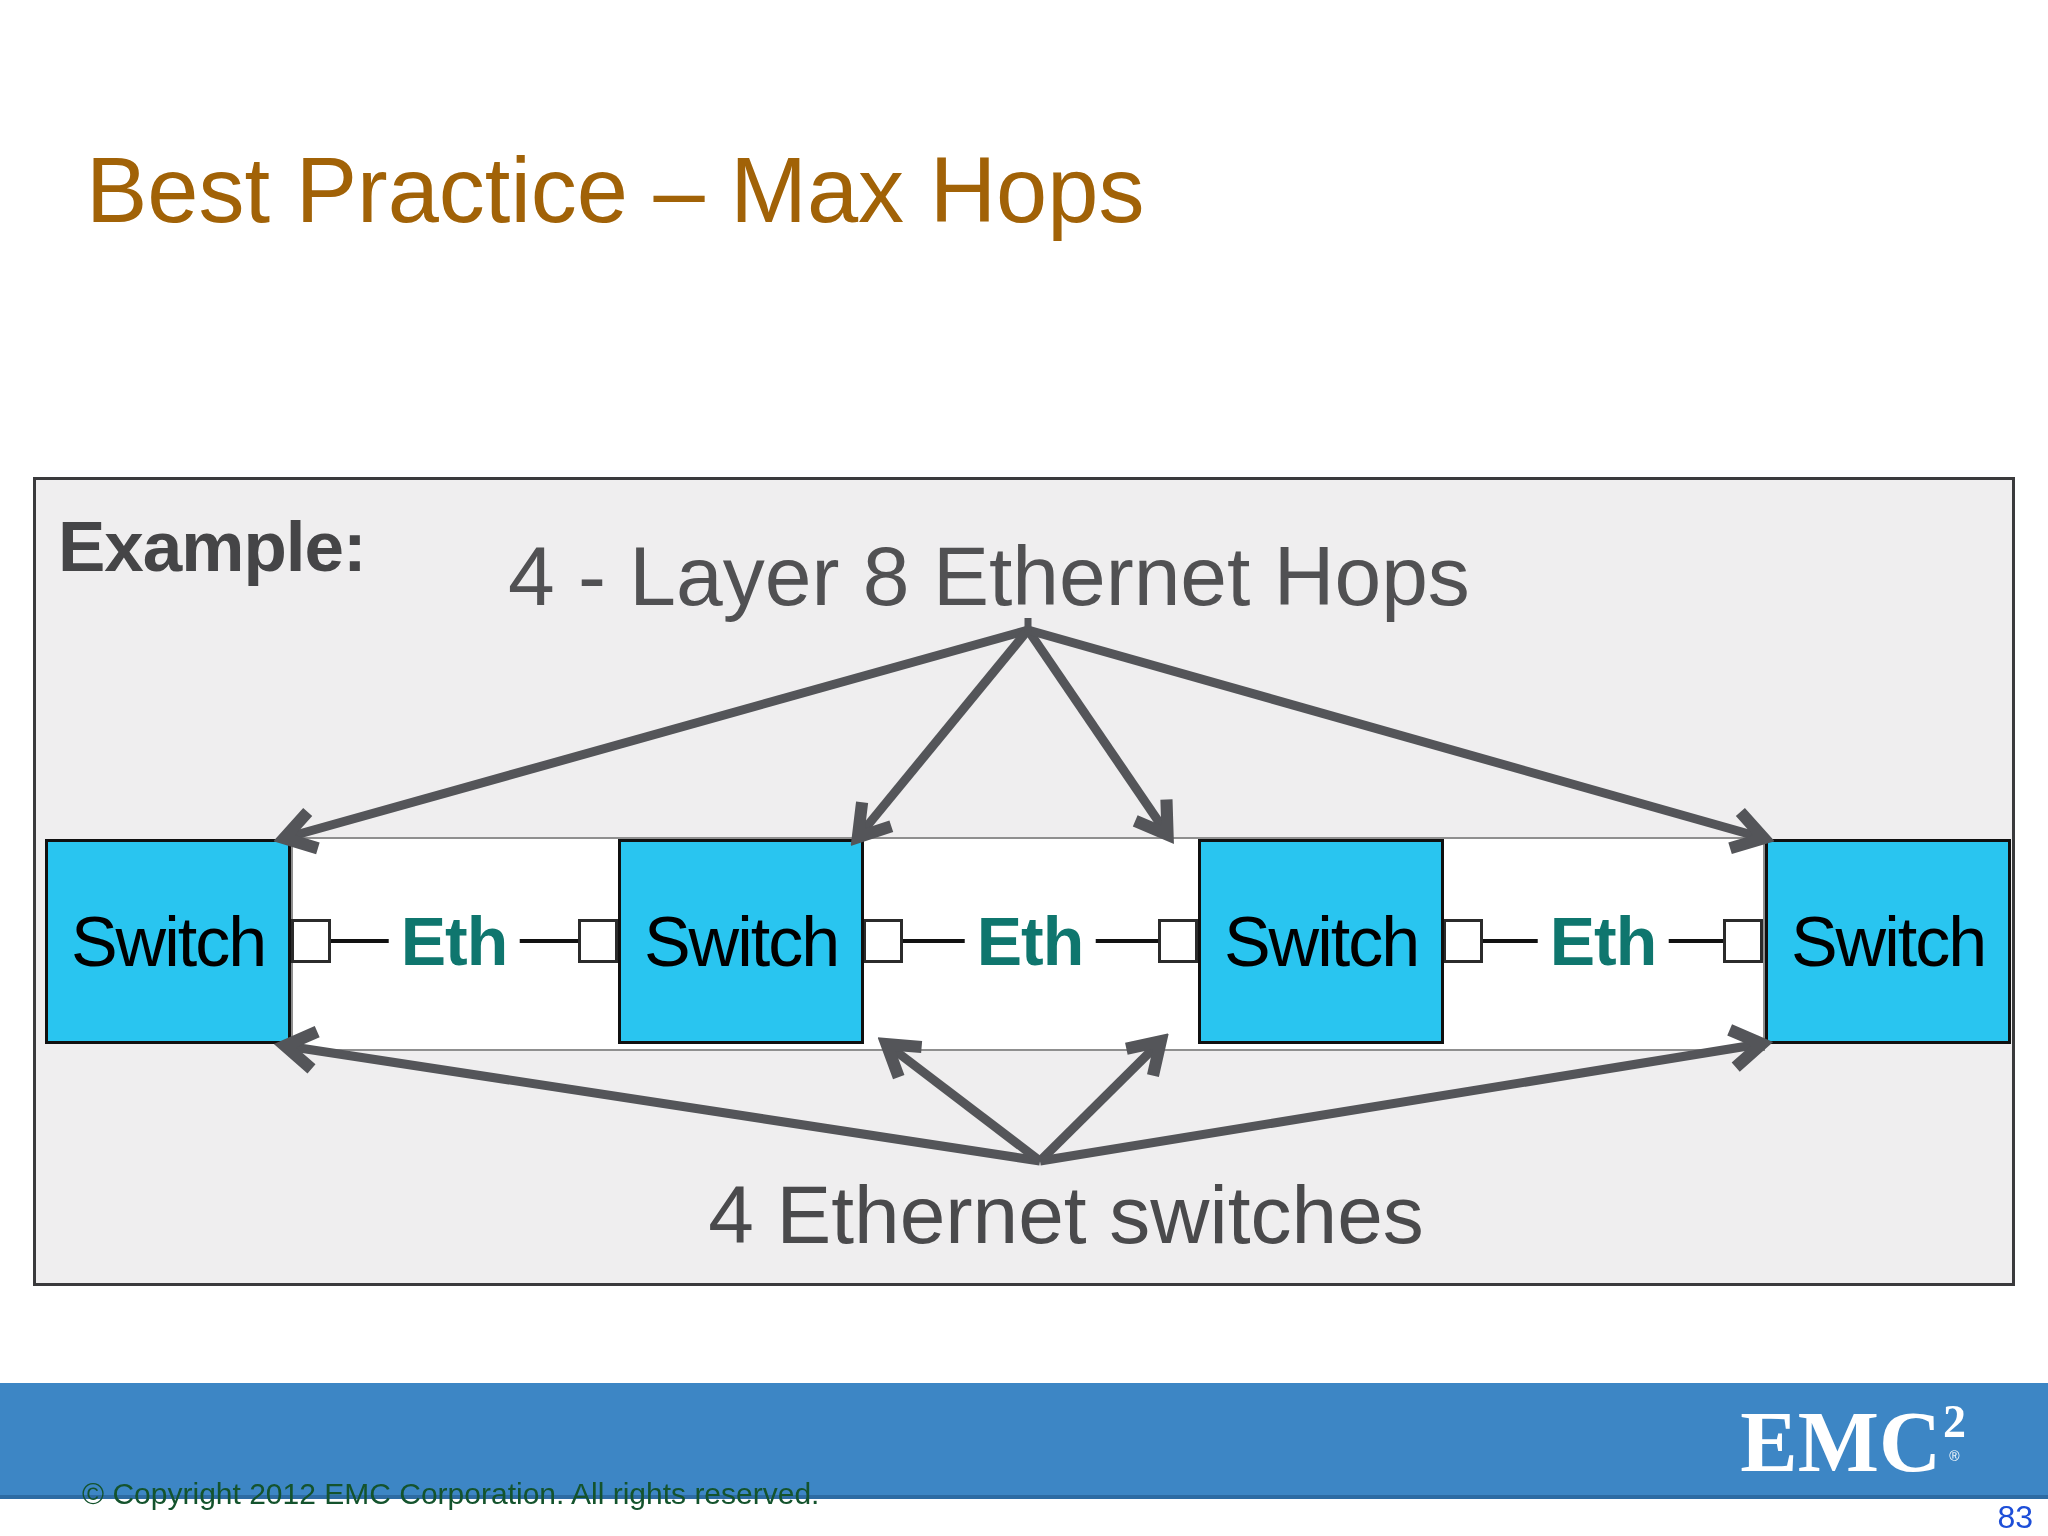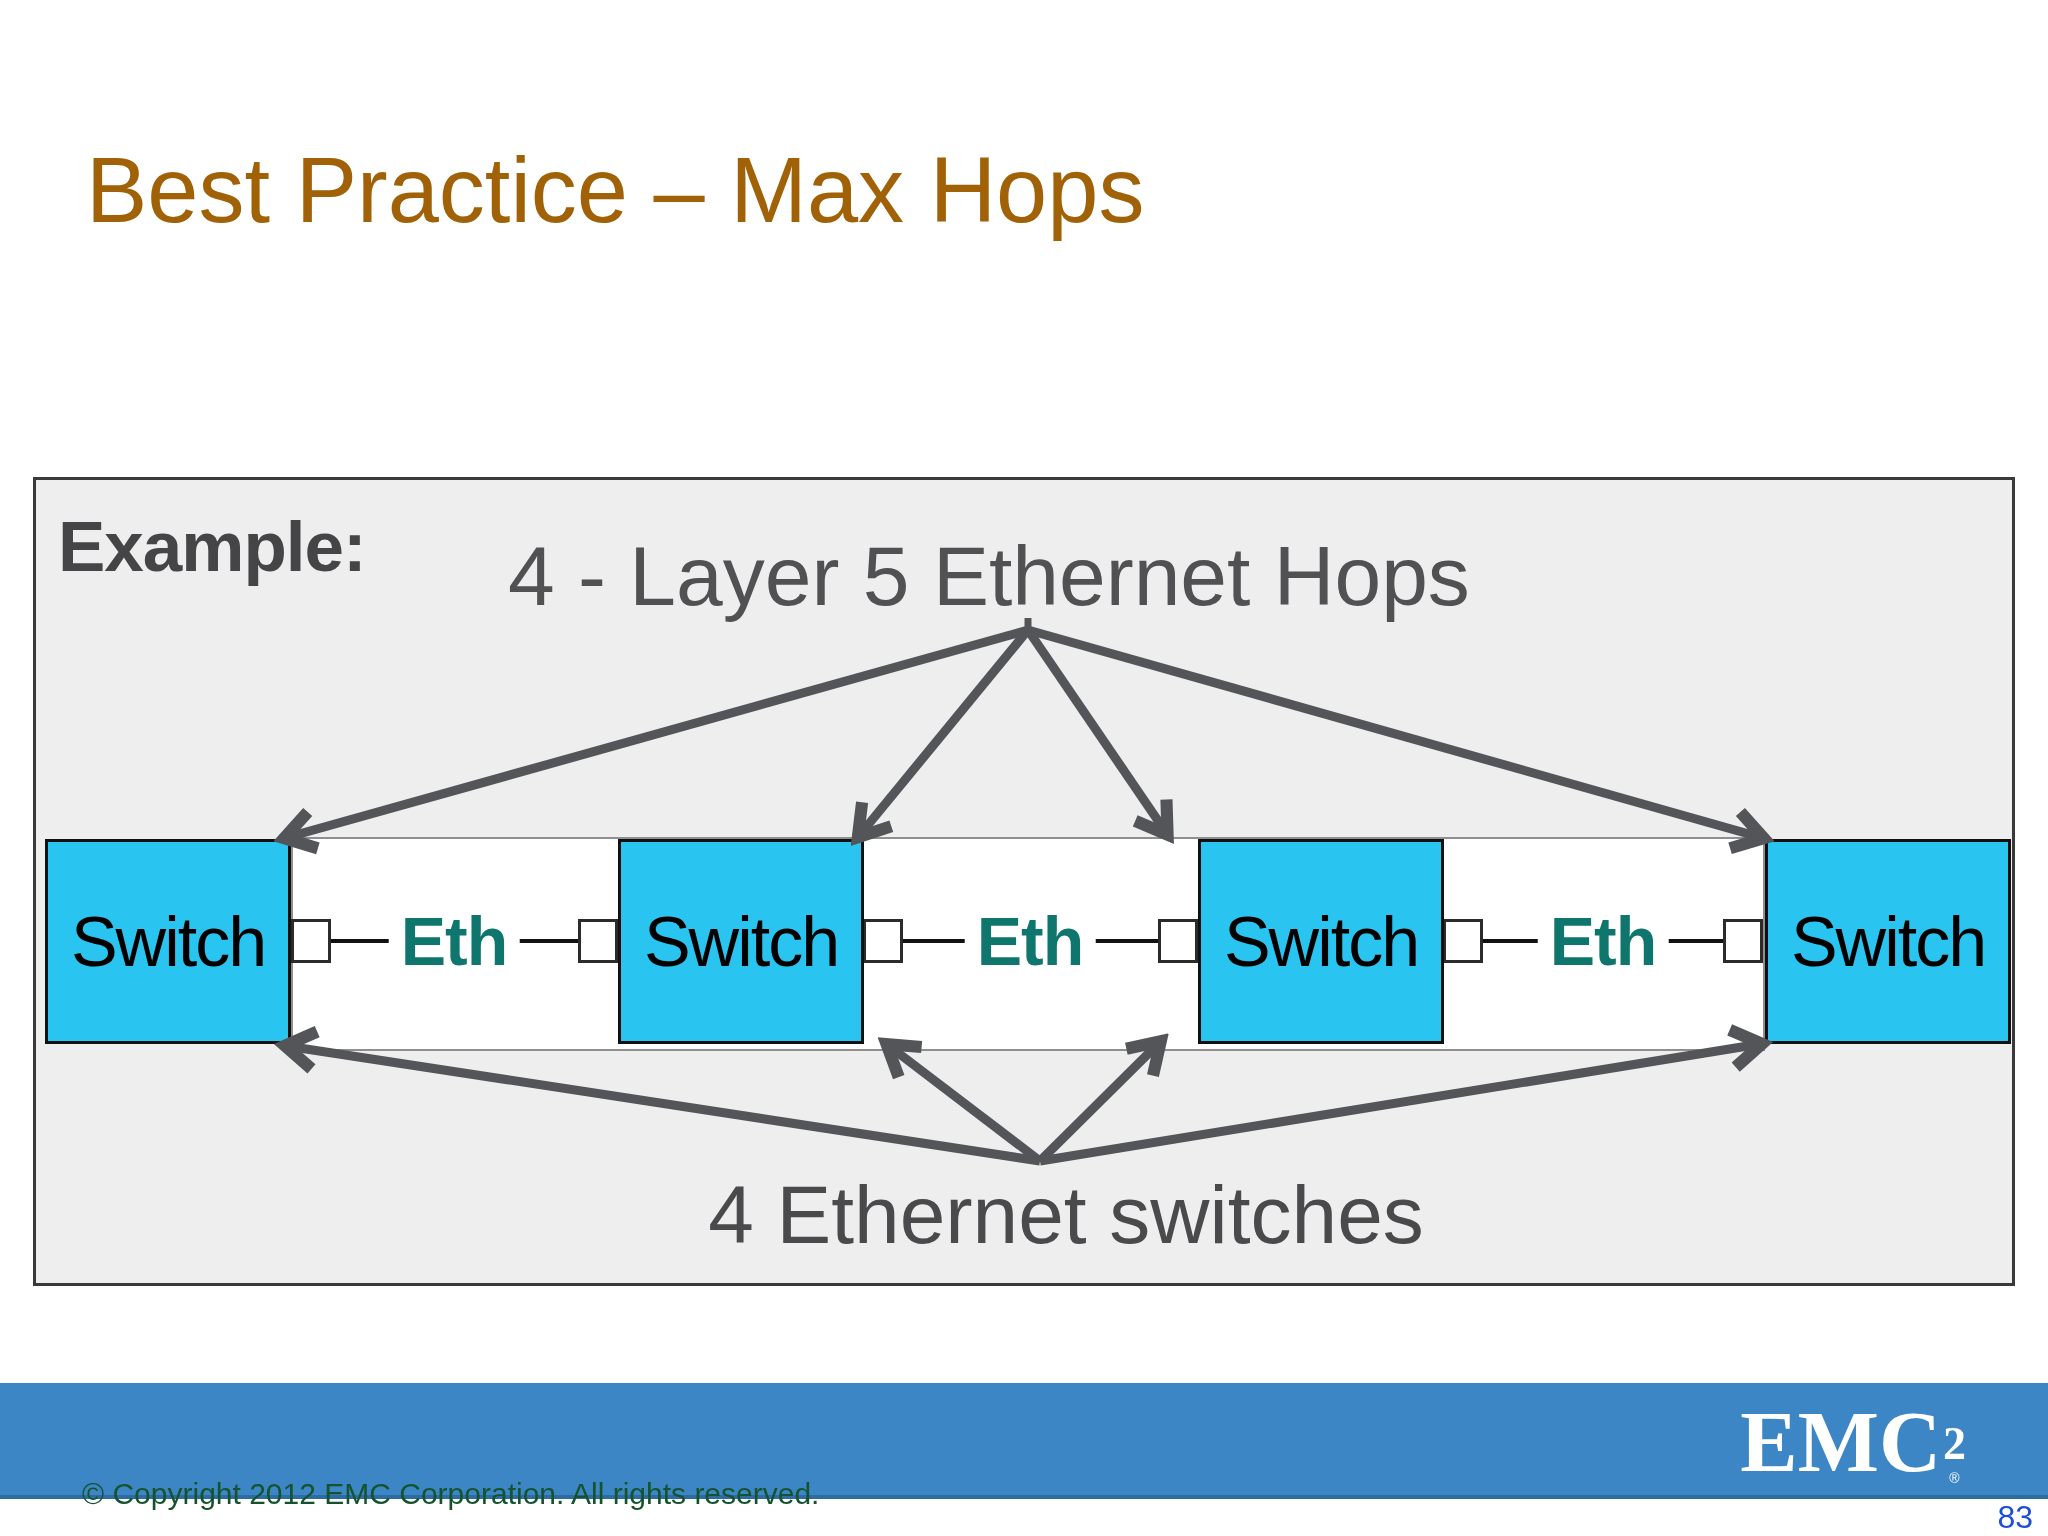--- a/index.html
+++ b/index.html
@@ -65,21 +65,21 @@
   
   .arrows{position:absolute;left:0;top:0;width:1976px;height:803px;z-index:5;}
   
   .footer-bar{
     position:absolute;left:0;top:1383px;width:2048px;height:116px;
     background:#3D86C5;border-bottom:4px solid #2D6BA3;box-sizing:border-box;
   }
   .emc-logo{
     position:absolute;right:82px;top:16px;color:#ffffff;
     font-family:"Liberation Serif",serif;font-weight:bold;font-size:86px;line-height:1;
-    display:flex;align-items:flex-end;white-space:nowrap;
+    display:flex;align-items:flex-start;white-space:nowrap;
   }
   .emc-sup{display:inline-flex;flex-direction:column;align-items:center;margin-left:2px;}
   .emc-sup .two{font-size:46px;line-height:1;}
   .emc-sup .reg{font-size:14px;line-height:1;margin-top:4px;font-family:"Liberation Sans",sans-serif;font-weight:normal;}
   .copyright{
     position:absolute;left:82px;top:1477px;font-size:30px;color:#14532d;white-space:nowrap;
   }
   .page-number{
     position:absolute;right:15px;top:1499px;font-size:32px;color:#1d4ed8;
   }
@@ -87,21 +87,21 @@
 </head>
 <body>
 
 <div class="slide">
 
   <div class="title">Best Practice – Max Hops</div>
 
   <div class="example-box">
 
     <div class="example-label">Example:</div>
-    <div class="top-caption">4 - Layer 5 Ethernet Hops</div>
+    <div class="top-caption">4 - Layer 8 Ethernet Hops</div>
     <div class="bottom-caption">4 Ethernet switches</div>
 
     <div class="band"></div>
     <div class="link-line"></div>
 
     <div class="switch sw1">
       <span>Switch</span>
     </div>
     <div class="switch sw2">
       <span>Switch</span>

